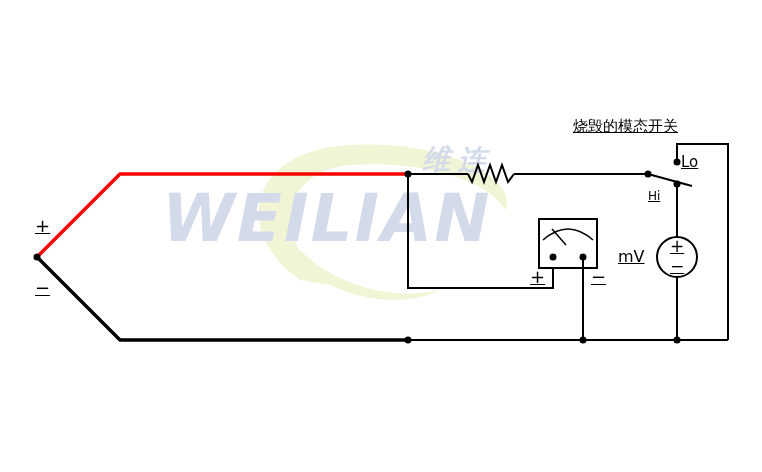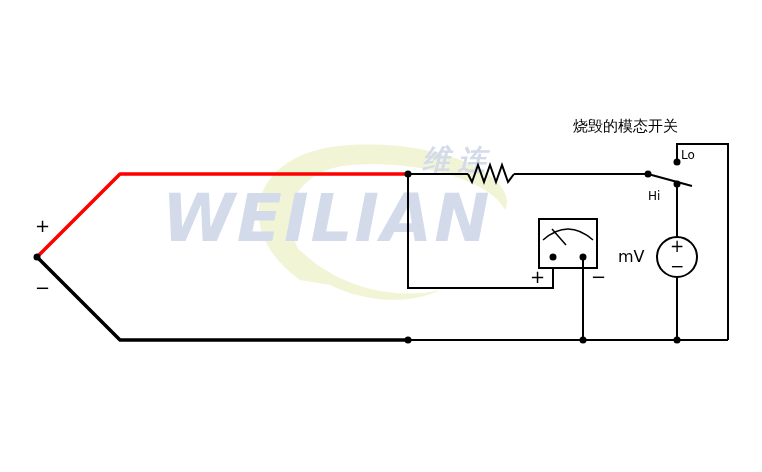--- a/index.html
+++ b/index.html
@@ -1,18 +1,18 @@
 <!DOCTYPE html>
 <html><head>
   <meta charset="utf-8">
   <style>
     html, body { margin: 0; padding: 0; background: #ffffff; }
     body { width: 762px; height: 472px; position: relative; overflow: hidden; font-family: "DejaVu Sans", sans-serif; }
     .canvas { position: absolute; left: 0; top: 0; width: 762px; height: 472px; }
-    .label { position: absolute; color: #000; white-space: nowrap; line-height: 1; }
+    .label { position: absolute; color: #000; white-space: nowrap; line-height: 1; text-decoration: underline; }
     .watermark-text { position: absolute; font-family: "DejaVu Sans", sans-serif; font-weight: bold; font-style: italic; color: #d3daea; white-space: nowrap; line-height: 1; }
   </style>
 </head>
 <body>
 
 <div class="canvas">
 
   <svg class="canvas" width="762" height="472">
     <path d="M 300 280 C 230 230, 250 150, 350 145 C 450 140, 520 180, 505 210 C 490 180, 420 160, 350 165 C 280 172, 270 240, 330 285 Z" fill="#f1f5d6"></path>
     <path d="M 290 255 C 330 300, 400 310, 440 290 C 400 300, 340 290, 300 250 Z" fill="#f1f5d6"></path>
@@ -57,19 +57,19 @@
     <line x1="677" y1="277" x2="677" y2="340" stroke="#000" stroke-width="2"></line>
   </svg>
 
   <div class="label" style="left:35px; top:217px; font-size:18px;">+</div>
   <div class="label" style="left:35px; top:279px; font-size:18px;">−</div>
 
   <div class="label" style="left:530px; top:268px; font-size:18px;">+</div>
   <div class="label" style="left:591px; top:268px; font-size:18px;">−</div>
 
   <div class="label" style="left:573px; top:119px; font-size:15px;">烧毁的模态开关</div>
-  <div class="label" style="left:681px; top:149px; font-size:12px;">Lo</div>
+  <div class="label" style="left:681px; top:155px; font-size:15px;">Lo</div>
   <div class="label" style="left:648px; top:190px; font-size:12px;">Hi</div>
 
   <div class="label" style="left:618px; top:249px; font-size:16px;">mV</div>
   <div class="label" style="left:670px; top:238px; font-size:17px;">+</div>
   <div class="label" style="left:670px; top:258px; font-size:17px;">−</div>
 </div>
 
 </body></html>

